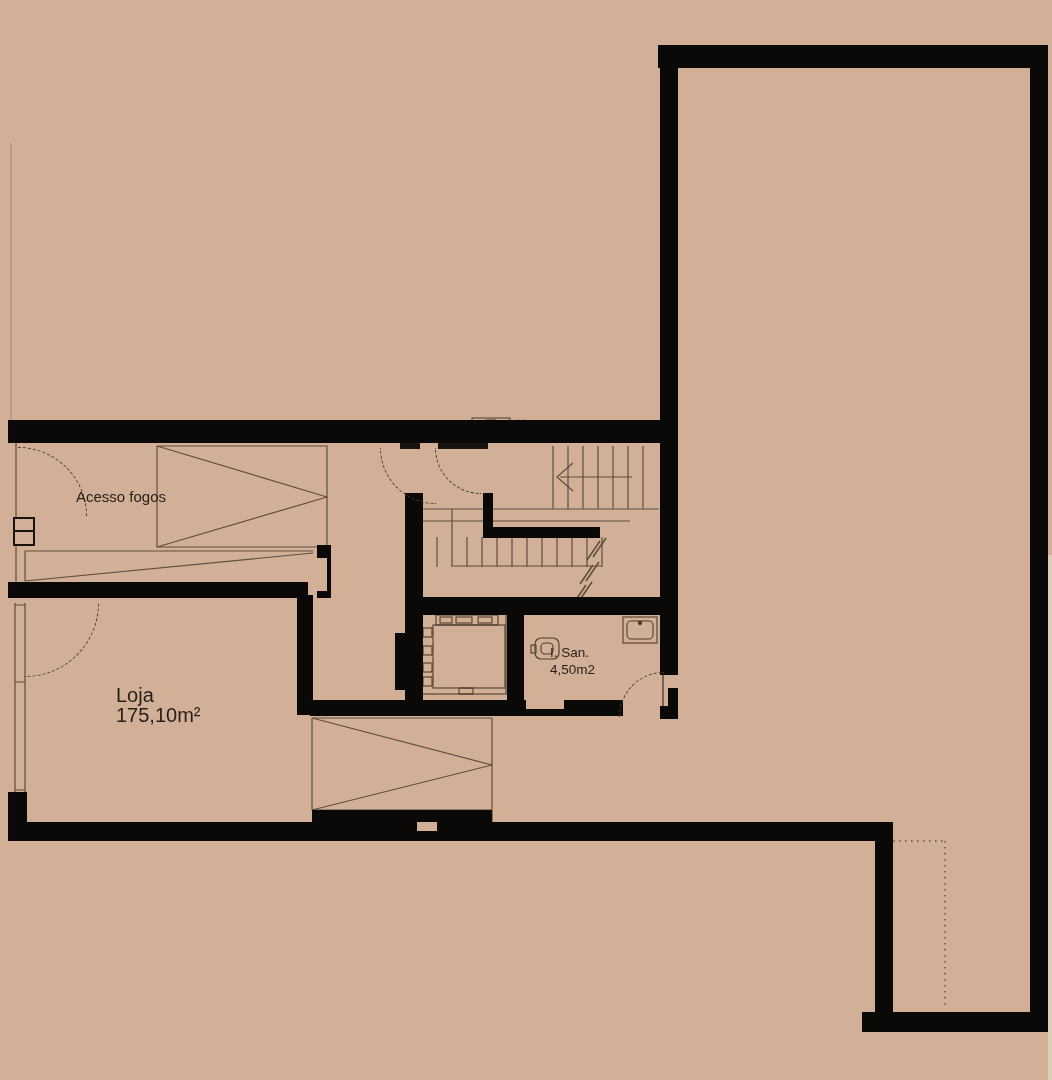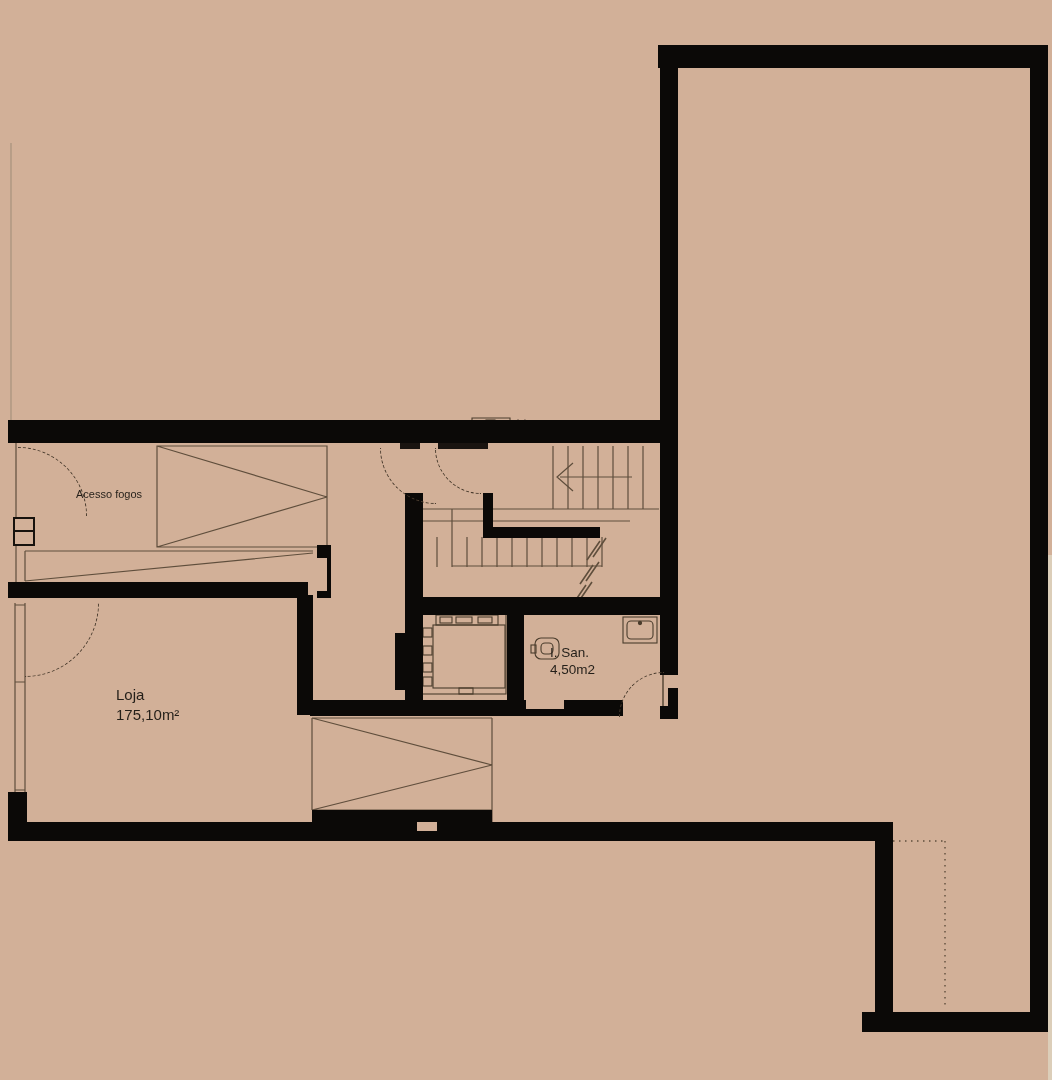--- a/index.html
+++ b/index.html
@@ -127,23 +127,23 @@
 
   <div class="stub" style="left:400px;top:443px;width:20px;height:6px;"></div>
   <div class="stub" style="left:438px;top:443px;width:50px;height:6px;"></div>
 
   <div class="arc" style="left:18px;top:447px;width:68px;height:68px;border-top:1.3px dashed #4a3c2e;border-right:1.3px dashed #4a3c2e;border-top-right-radius:100% 100%;"></div>
   <div class="arc" style="left:380px;top:448px;width:55px;height:55px;border-left:1.3px dashed #4a3c2e;border-bottom:1.3px dashed #4a3c2e;border-bottom-left-radius:100% 100%;"></div>
   <div class="arc" style="left:435px;top:448px;width:45px;height:45px;border-left:1.3px dashed #4a3c2e;border-bottom:1.3px dashed #4a3c2e;border-bottom-left-radius:100% 100%;"></div>
   <div class="arc" style="left:25px;top:603px;width:73px;height:73px;border-right:1.3px dashed #4a3c2e;border-bottom:1.3px dashed #4a3c2e;border-bottom-right-radius:100% 100%;"></div>
   <div class="arc" style="left:619px;top:672px;width:44px;height:44px;border-top:1.3px dashed #4a3c2e;border-left:1.3px dashed #4a3c2e;border-top-left-radius:100% 100%;"></div>
 
-  <div class="lbl" style="left:76px;top:488px;font-size:11px;">Acesso fogos</div>
+  <div class="lbl" style="left:76px;top:488px;font-size:15px;">Acesso fogos</div>
 
-  <div class="lbl-c" style="left:116px;top:685px;width:110px;font-size:15px;line-height:20px;">
+  <div class="lbl-c" style="left:116px;top:685px;width:110px;font-size:20px;line-height:20px;">
     <div>Loja</div>
     <div>175,10m²</div>
   </div>
 
   <div class="lbl-c" style="left:550px;top:644px;width:100px;font-size:13.5px;line-height:17px;">
     <div>I. San.</div>
     <div>4,50m2</div>
   </div>
 
   <div class="edgeArtifact" style="left:1048px;top:555px;width:4px;height:525px;"></div>

